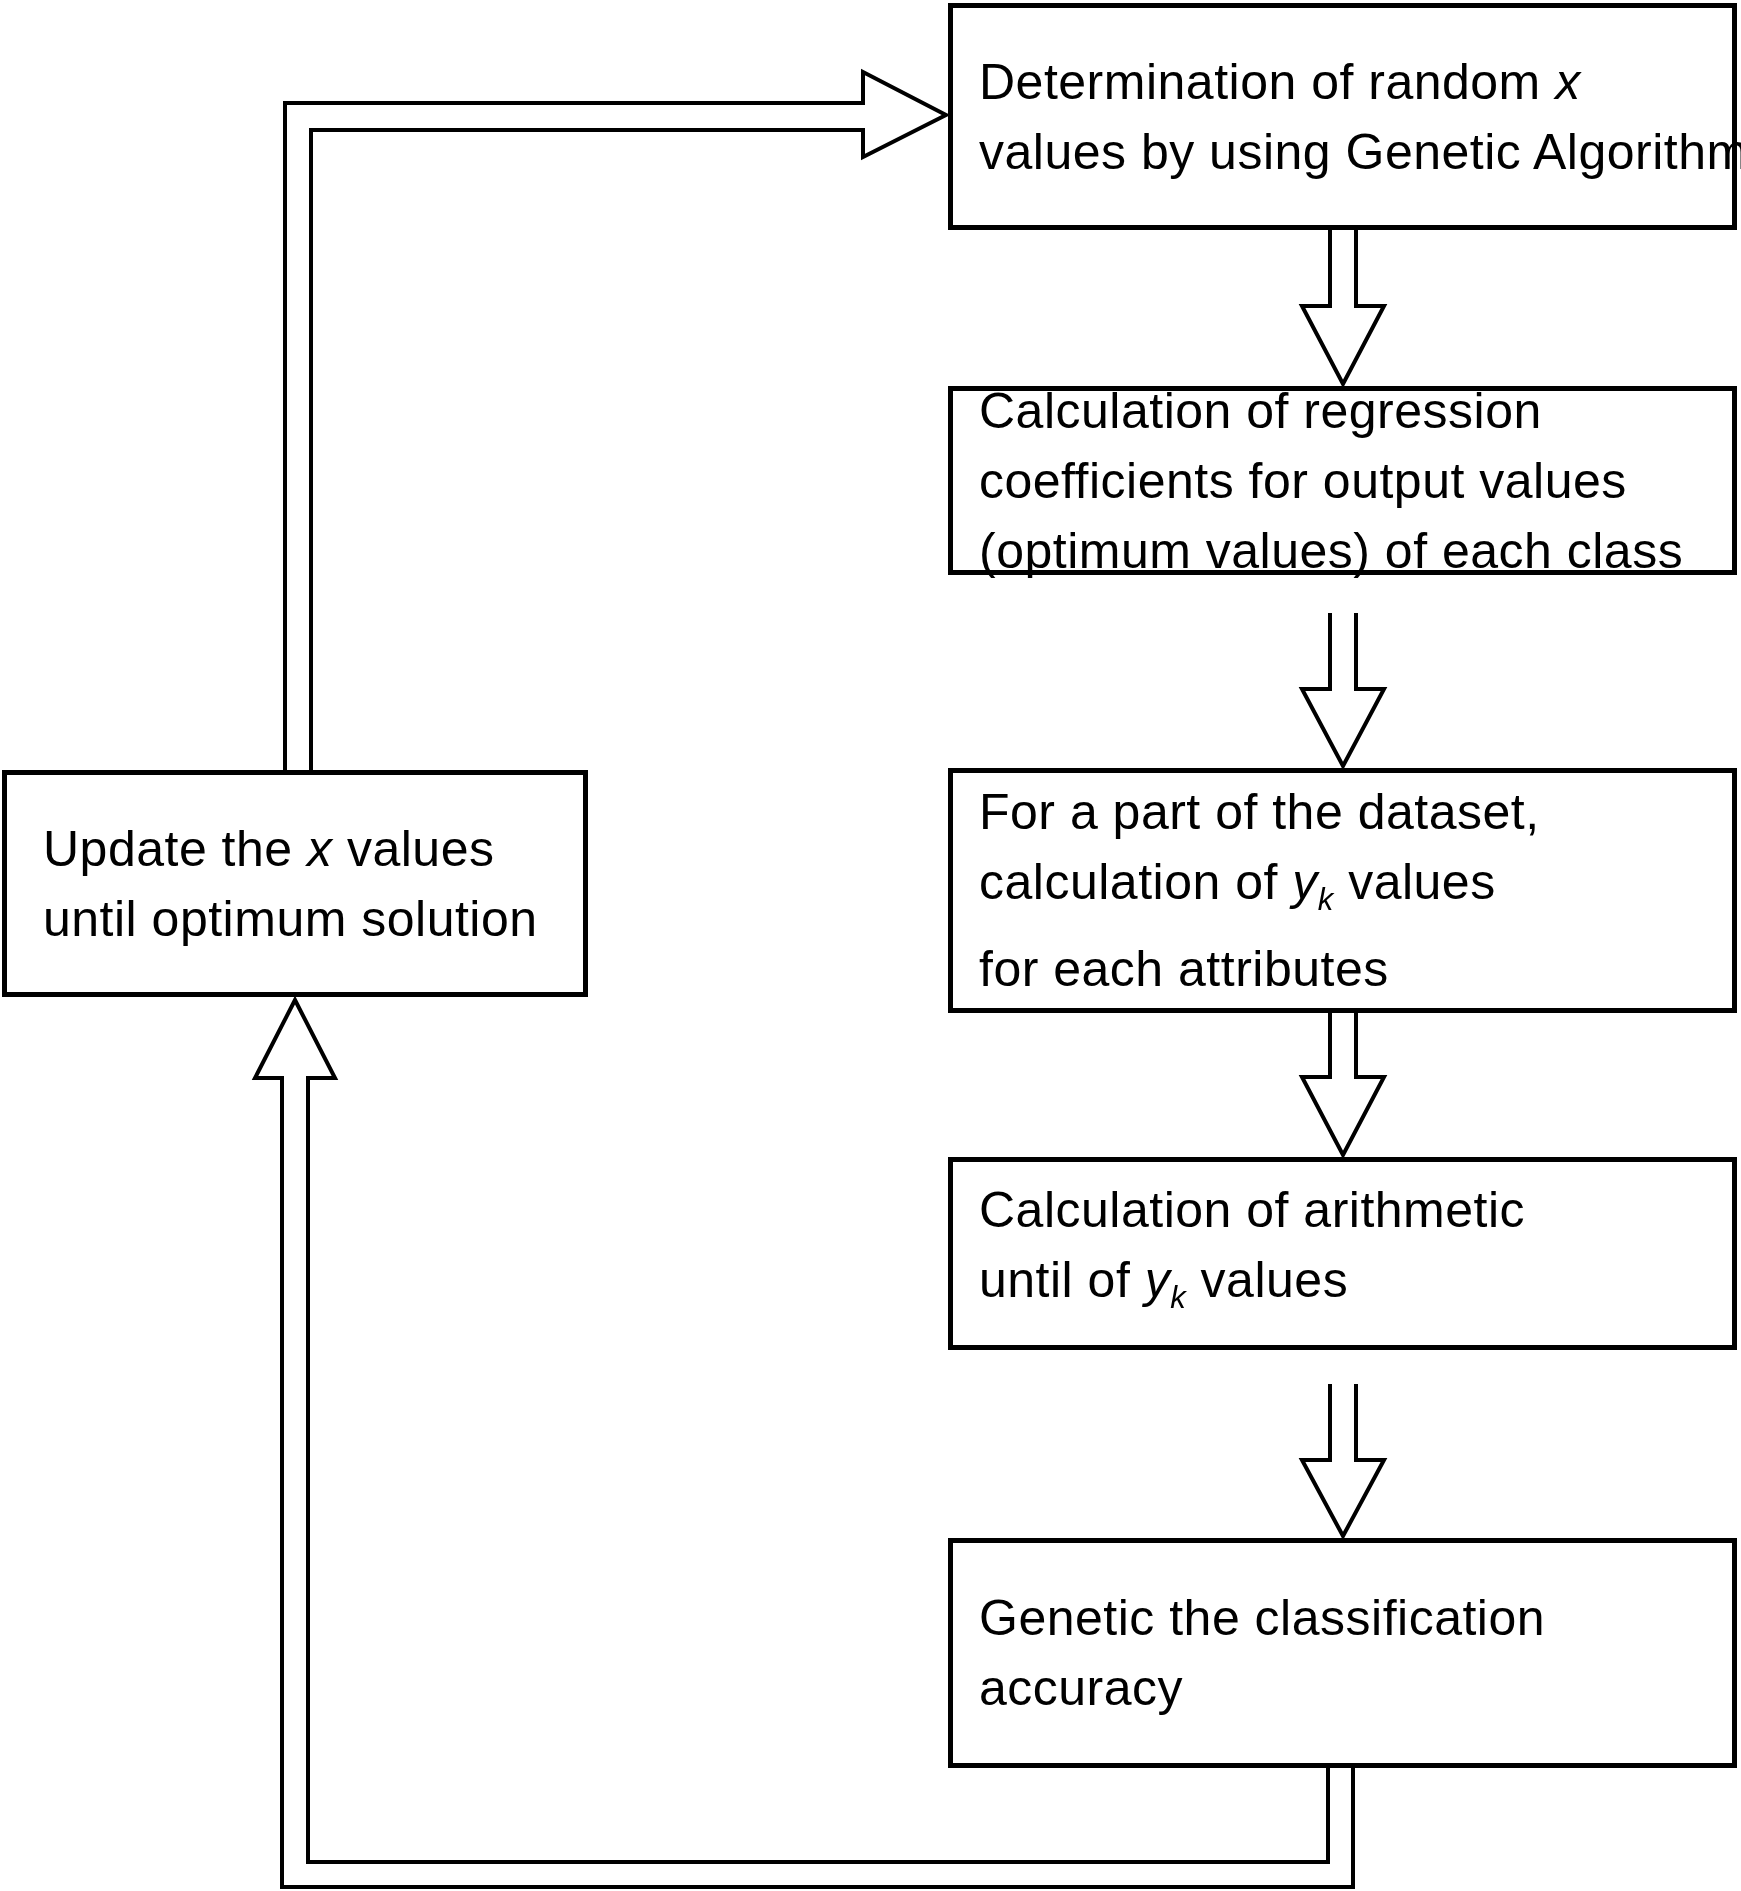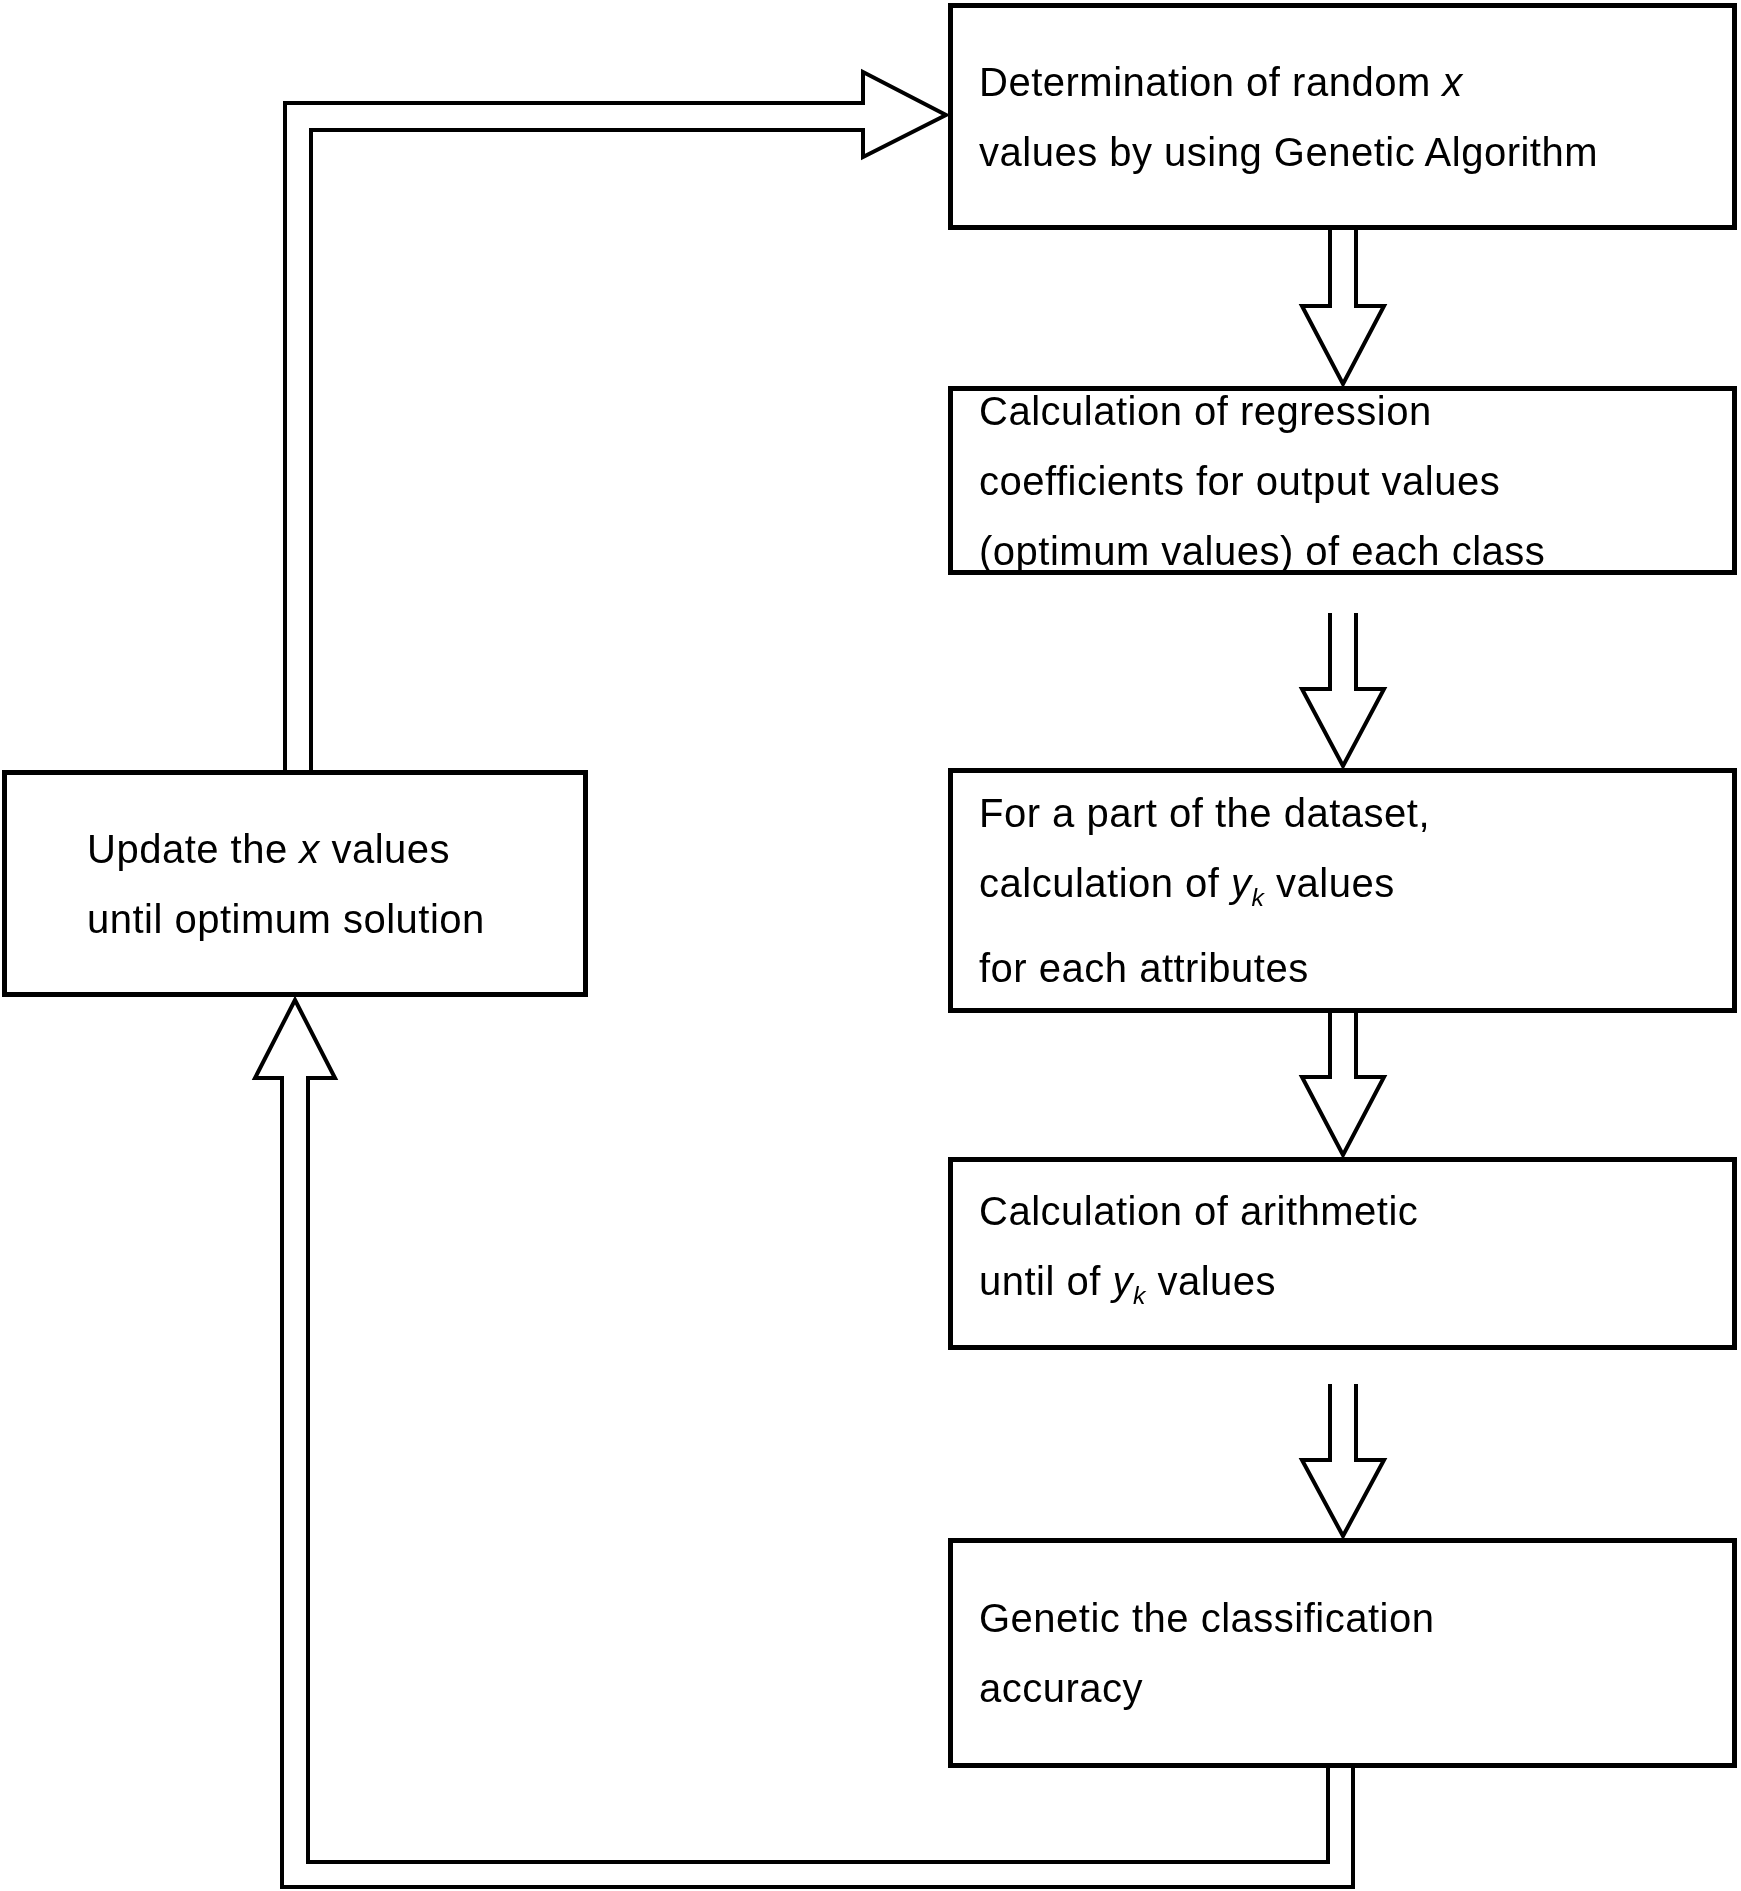--- a/index.html
+++ b/index.html
@@ -30,21 +30,21 @@
     stroke-linejoin: miter;
   }
   .box {
     position: absolute;
     box-sizing: border-box;
     border: 5px solid #000000;
     background: #ffffff;
     display: flex;
     flex-direction: column;
     justify-content: center;
-    font-size: 40px;
+    font-size: 50px;
     line-height: 70px;
     letter-spacing: 0.5px;
     white-space: nowrap;
   }
   .box .line { display: block; }
   .box span.it { font-style: italic; }
   .box span.sb {
     font-style: italic;
     font-size: 0.62em;
     vertical-align: -0.35em;
@@ -53,21 +53,21 @@
   .col-box { left: 948px; width: 789px; padding-left: 26px; }
   .box-determine { top: 3px;    height: 227px; }
   .box-regress   { top: 386px;  height: 189px; }
   .box-ykcalc    { top: 768px;  height: 245px; }
   .box-mean      { top: 1157px; height: 193px; }
   .box-accuracy  { top: 1538px; height: 230px; }
   
   .box-update {
     left: 2px; top: 770px;
     width: 586px; height: 227px;
-    padding-left: 80px;
+    padding-left: 36px;
   }
 </style>
 </head>
 <body>
 
 <div class="stage">
 
   <svg class="connector-layer" viewBox="0 0 1741 1891" xmlns="http://www.w3.org/2000/svg">
 
     <path d="M 311 770 L 311 130 L 863 130 L 863 157 L 946 115 L 863 72 L 863 103 L 285 103 L 285 770"></path>

